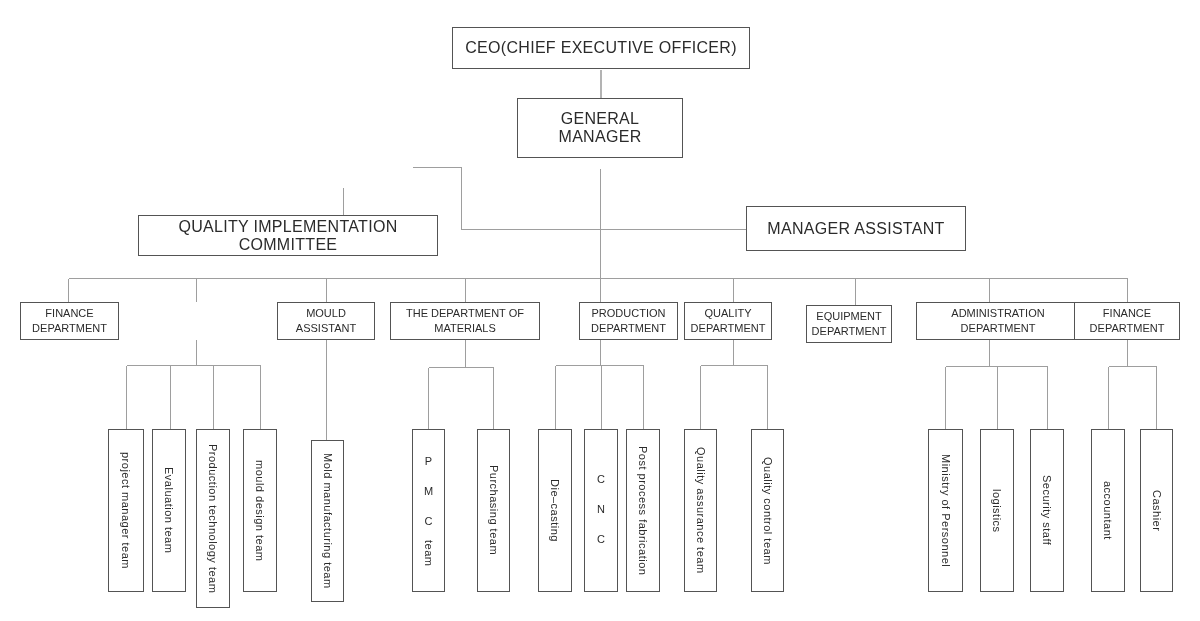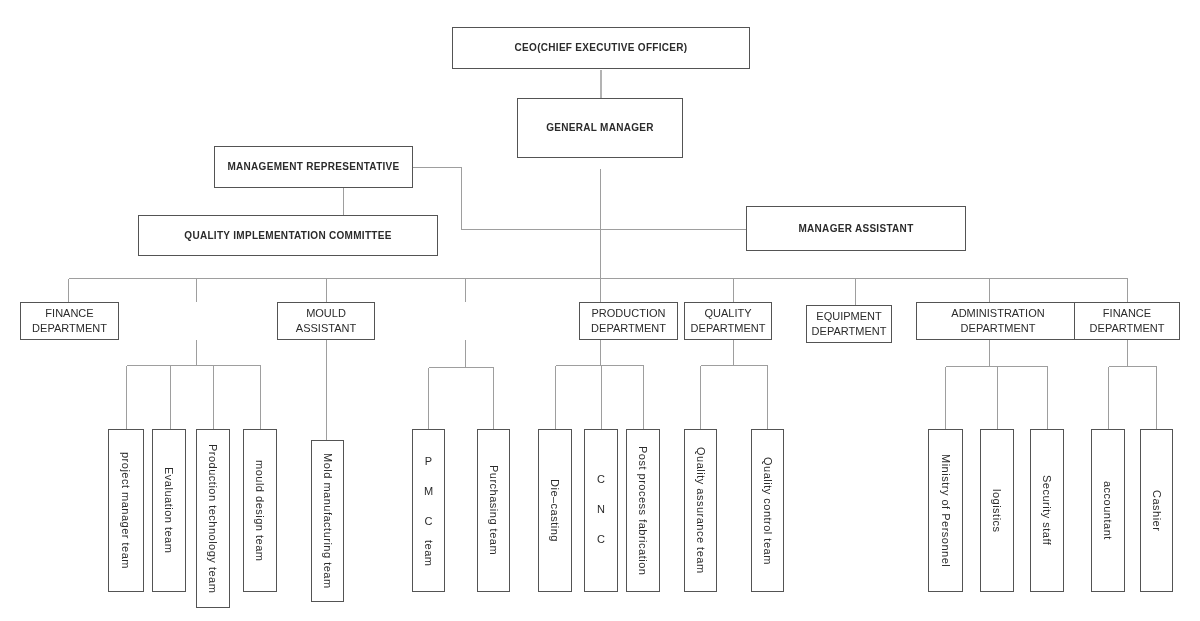--- a/index.html
+++ b/index.html
@@ -8,21 +8,21 @@
     font-family:"Liberation Sans","DejaVu Sans",sans-serif;color:#2b2b2b;
   }
   .wires{position:absolute;left:0;top:0;width:1200px;height:621px;}
   .wires line{stroke:#9e9e9e;stroke-width:1;shape-rendering:crispEdges;}
   .wires line.shaft{stroke:#b3b3b3;stroke-width:2;}
   .wires polygon{fill:#8f8f8f;}
   .box{
     position:absolute;box-sizing:border-box;border:1px solid #545454;background:#ffffff;
     display:flex;align-items:center;justify-content:center;text-align:center;
   }
-  .top{font-size:10px;letter-spacing:0.3px;line-height:18px;padding:18px 6px;font-weight:bold;}
+  .top{font-size:16px;letter-spacing:0.3px;line-height:18px;padding:18px 6px;}
   .dept{top:302px;height:38px;font-size:11px;line-height:15px;padding:0 1px;}
   .team{top:429px;height:163px;font-size:11px;}
   .vlabel{
     writing-mode:vertical-rl;text-orientation:mixed;
     letter-spacing:0.5px;white-space:nowrap;line-height:14px;
   }
   .upright{text-orientation:upright;letter-spacing:3px;}
   .vgap{margin-inline-start:10px;}
 </style>
 </head>
@@ -93,35 +93,35 @@
     <line x1="1108.5" y1="366.5" x2="1108.5" y2="429"></line>
     <line x1="1156.5" y1="366.5" x2="1156.5" y2="429"></line>
   </svg>
 
   <div class="box top" style="left:452px;top:27px;width:298px;height:42px">
     <span>CEO(CHIEF EXECUTIVE OFFICER)</span>
   </div>
   <div class="box top" style="left:517px;top:98px;width:166px;height:60px">
     <span>GENERAL MANAGER</span>
   </div>
-  <div class="box top" style="left:214px;top:146px;width:199px;height:42px">
-    <span>MANAGEMENT REPRESENTATIVE</span>
-  </div>
   <div class="box top" style="left:138px;top:215px;width:300px;height:41px">
     <span>QUALITY IMPLEMENTATION COMMITTEE</span>
   </div>
   <div class="box top" style="left:746px;top:206px;width:220px;height:45px">
     <span>MANAGER ASSISTANT</span>
   </div>
 
   <div class="box dept" style="left:20px;width:99px">
     <span>FINANCE DEPARTMENT</span>
   </div>
   <div class="box dept" style="left:277px;width:98px">
     <span>MOULD ASSISTANT</span>
+  </div>
+  <div class="box dept" style="left:390px;width:150px">
+    <span>THE DEPARTMENT OF MATERIALS</span>
   </div>
   <div class="box dept" style="left:579px;width:99px">
     <span>PRODUCTION DEPARTMENT</span>
   </div>
   <div class="box dept" style="left:684px;width:88px">
     <span>QUALITY DEPARTMENT</span>
   </div>
   <div class="box dept" style="left:806px;top:305px;width:86px">
     <span>EQUIPMENT DEPARTMENT</span>
   </div>

